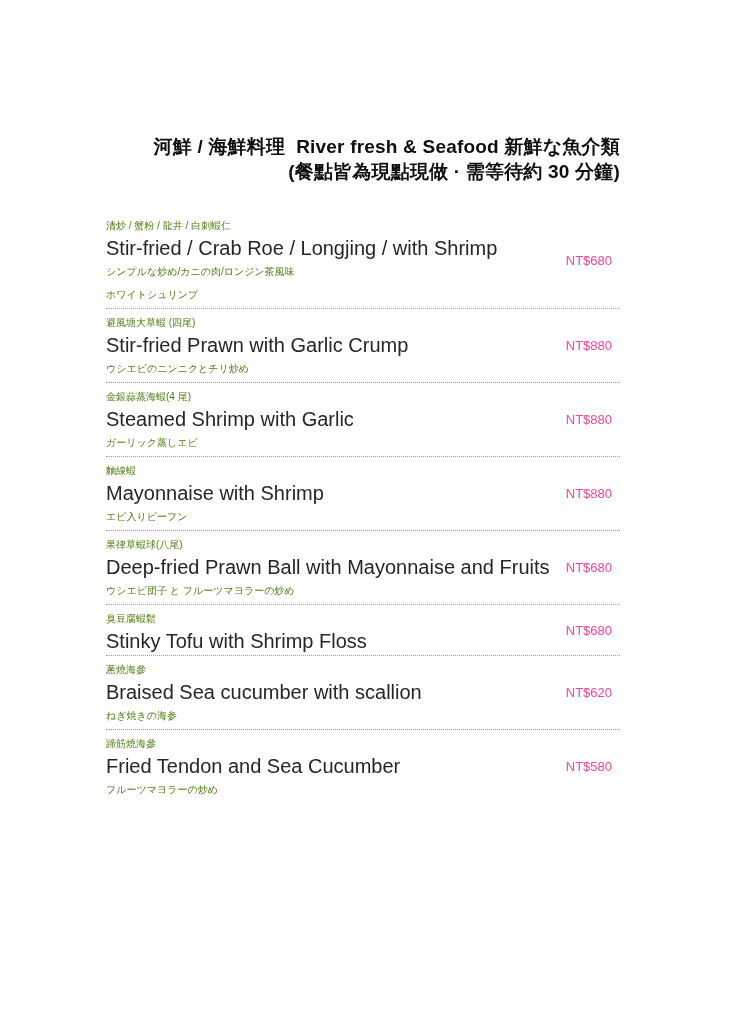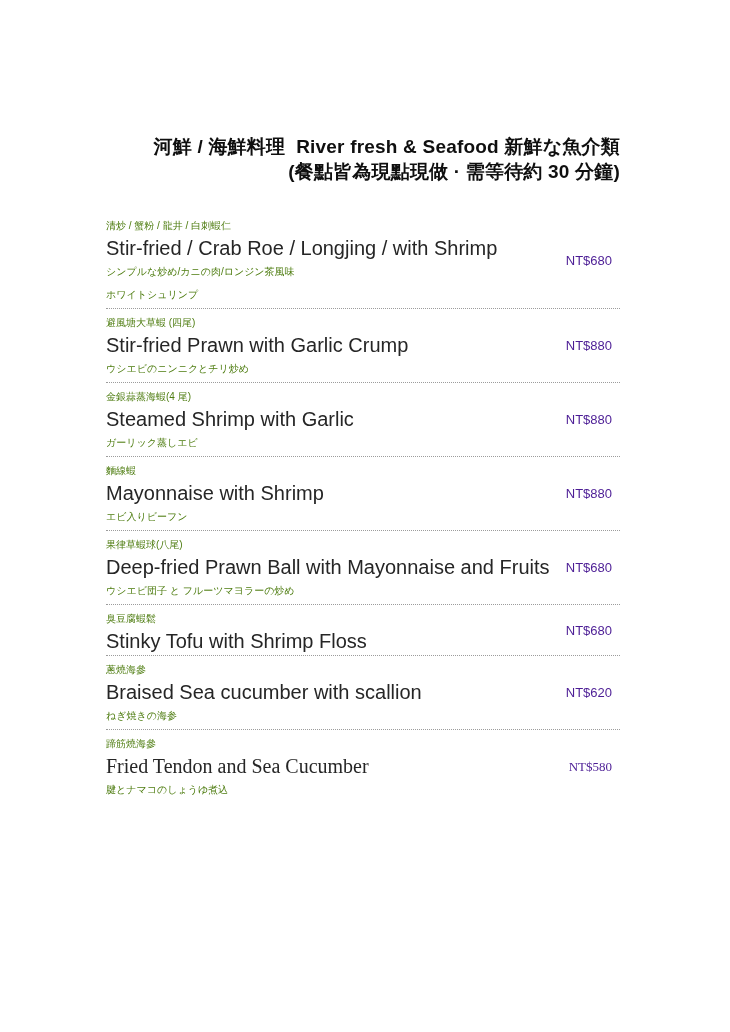--- a/index.html
+++ b/index.html
@@ -34,42 +34,41 @@
     margin-top: 28px;
   }
   .menu-item {
     display: flex;
     align-items: center;
     padding: 2px 0 2px 0;
     border-bottom: 1px dotted #9c9c9c;
   }
   .menu-item.last {
     border-bottom: none;
-    font-family: Liberation Serif, serif;
   }
   .item-lines {
     flex: 1 1 auto;
     min-width: 0;
   }
   .line-zh, .line-ja {
     font-size: 10px;
     line-height: 23px;
     color: #4d7c0f;
     white-space: pre-wrap;
   }
   .line-en {
     font-size: 20px;
     line-height: 23px;
     color: #262626;
   }
   .item-price {
     flex: 0 0 auto;
     align-self: center;
     font-size: 13px;
-    color: #4c1d95;
+    color: #ec4899;
     padding-right: 8px;
     padding-left: 12px;
     white-space: nowrap;
     text-align: center;
   }
 </style>
 </head>
 <body>
 
 <div class="page">
@@ -142,20 +141,20 @@
           <div class="line-en">Braised Sea cucumber with scallion</div>
           <div class="line-ja">ねぎ焼きの海参</div>
         </div>
         <div class="item-price">NT$620</div>
       </div>
 
       <div class="menu-item last">
         <div class="item-lines">
           <div class="line-zh">蹄筋燒海參</div>
           <div class="line-en">Fried Tendon and Sea Cucumber</div>
-          <div class="line-ja">腱とナマコのしょうゆ煮込</div>
+          <div class="line-ja">フルーツマヨラーの炒め</div>
         </div>
         <div class="item-price">NT$580</div>
       </div>
 
     </div>
   </div>
 </div>
 
 </body></html>

